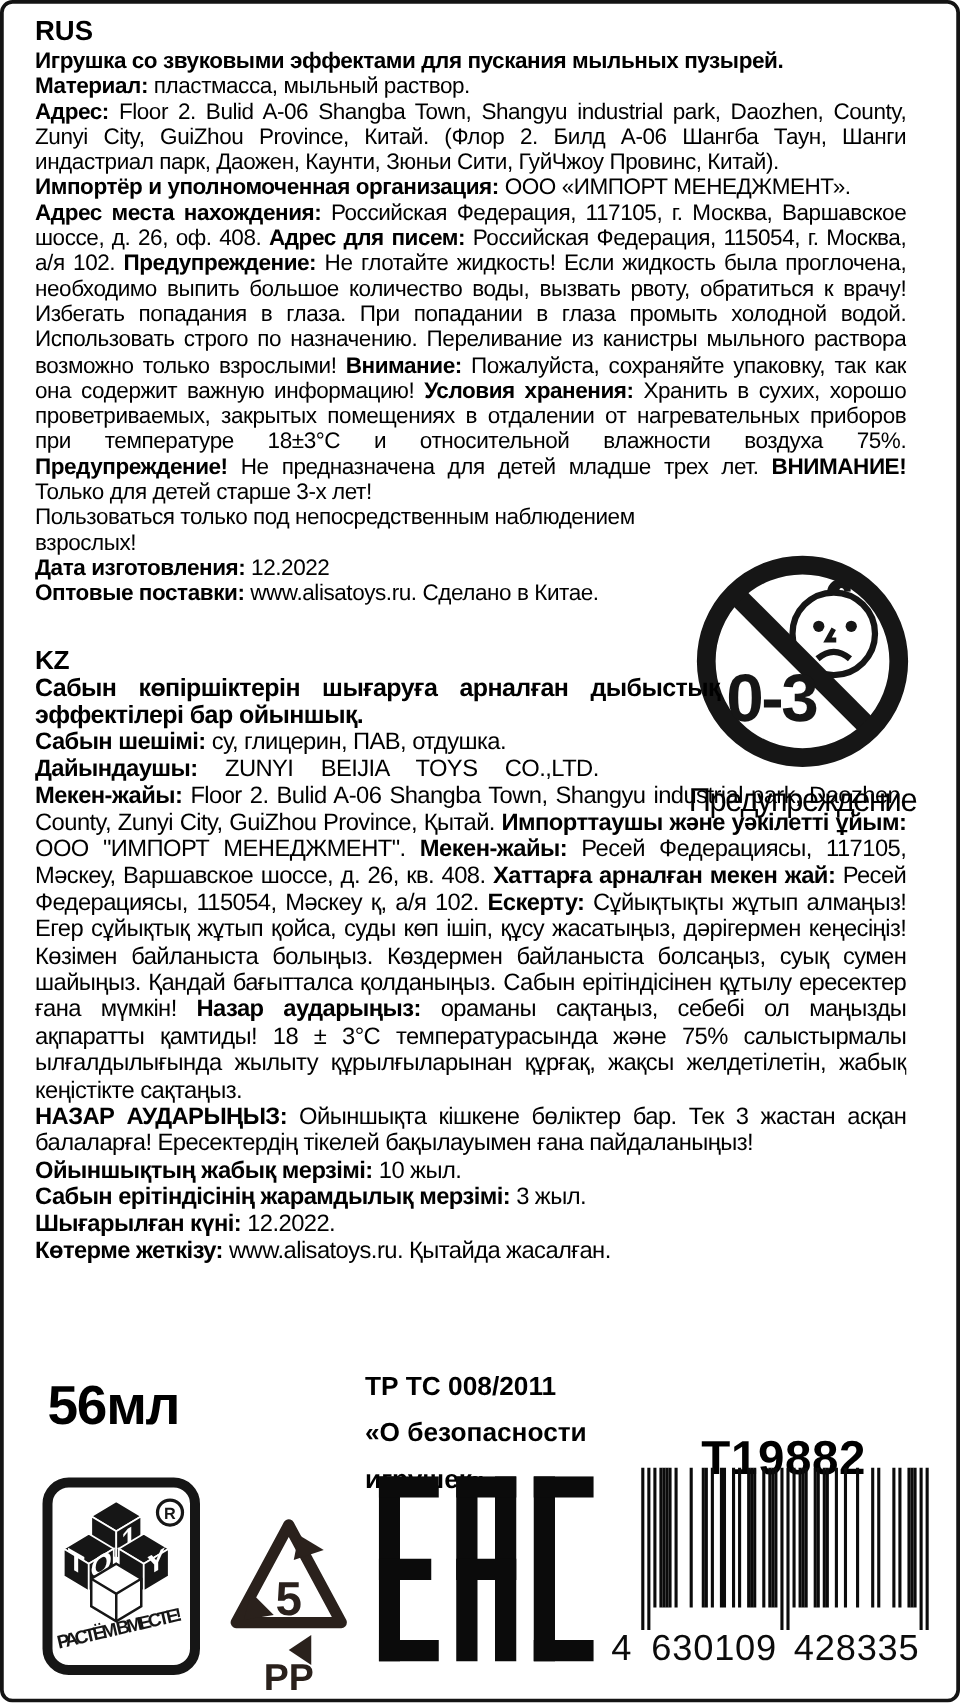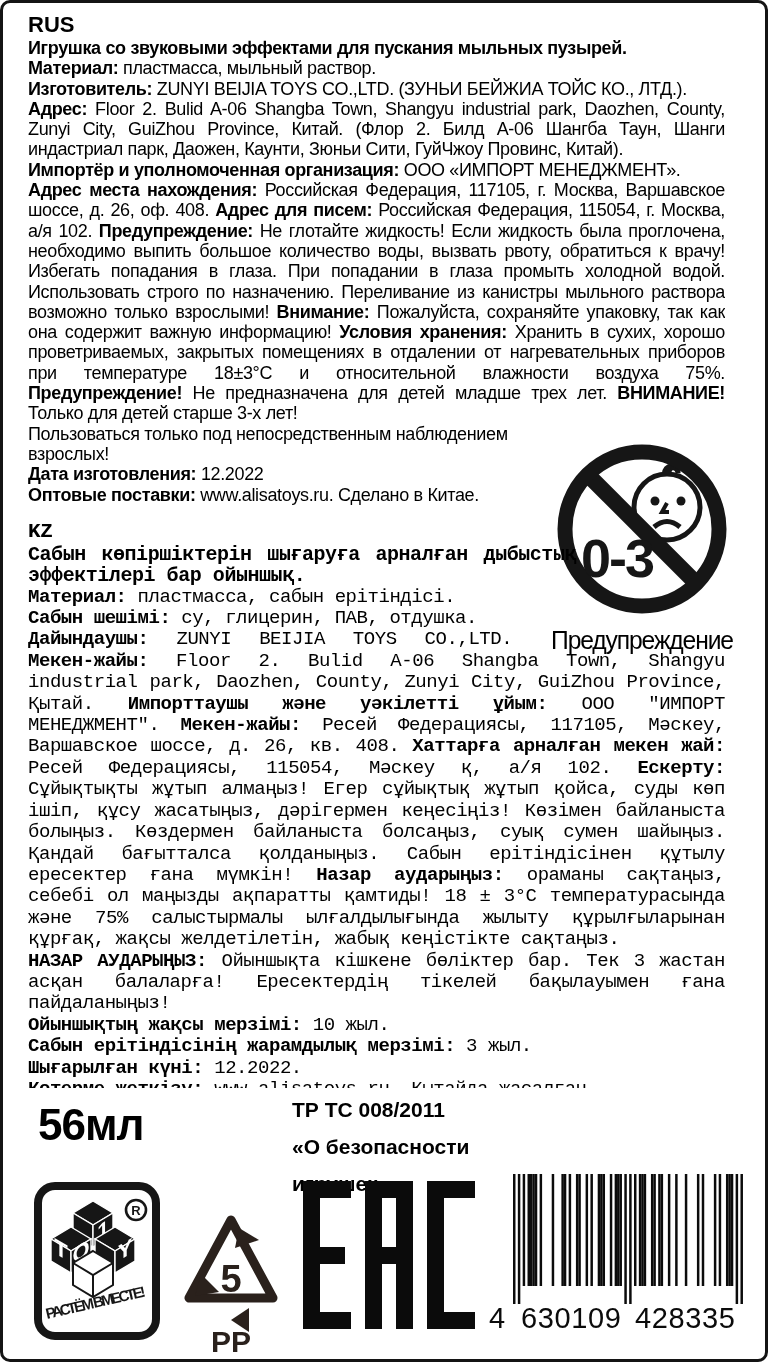--- a/index.html
+++ b/index.html
@@ -8,21 +8,21 @@
     box-sizing:border-box;border:3px solid #141414;border-radius:10px;overflow:hidden;
     font-family:"Liberation Sans","DejaVu Sans",sans-serif;
   }
   .flow{
     position:absolute;top:9px;left:25px;width:697px;height:1076px;overflow:hidden;
     text-align:justify;
   }
   .flow p{margin:0;font-size:18px;line-height:20.3px;letter-spacing:-0.35px;}
   p.sec-head{font-size:22px;font-weight:bold;letter-spacing:0;line-height:26px;}
   p.bold-title{font-weight:bold;}
-  .kz-block{margin-top:14px;font-family:Liberation Mono, monospace;}
+  .kz-block{margin-top:31px;}
   .kz-block p{font-size:19px;line-height:21.4px;letter-spacing:-0.45px;}
   .kz-block p.sec-head{font-size:21px;line-height:25px;}
   p.narrow{max-width:500px;text-align:left;}
   p.kz-title{max-width:548px;font-weight:bold;font-size:20px !important;}
   p.spread{word-spacing:17px;}
   
   .warn{
     position:absolute;right:14px;top:438px;width:218px;text-align:center;
   }
   .warn svg{display:block;margin:0 auto;}
@@ -62,54 +62,53 @@
     </svg>
     <div class="warn-caption">Предупреждение</div>
   </div>
 
   <div class="flow">
 
     <div>
       <p class="sec-head">RUS</p>
       <p class="bold-title">Игрушка со звуковыми эффектами для пускания мыльных пузырей.</p>
       <p><b>Материал:</b> пластмасса, мыльный раствор.</p>
-      <p><b>Изготовитель:</b> ZUNYI BEIJIA TOYS CO.,LTD. (ЗУНЬИ БЕЙЖИА ТОЙС КО., ЛТД.).</p>
       <p><b>Адрес:</b> Floor 2. Bulid A-06 Shangba  Town, Shangyu industrial park, Daozhen, County, Zunyi City, GuiZhou Province, Китай. (Флор 2. Билд А-06 Шангба Таун, Шанги индастриал парк, Даожен, Каунти, Зюньи Сити, ГуйЧжоу Провинс, Китай).</p>
       <p><b>Импортёр и уполномоченная организация:</b> ООО «ИМПОРТ МЕНЕДЖМЕНТ».</p>
       <p><b>Адрес места нахождения:</b> Российская Федерация, 117105, г. Москва, Варшавское шоссе, д. 26, оф. 408. <b>Адрес для писем:</b> Российская Федерация, 115054, г. Москва, а/я 102. <b>Предупреждение:</b> Не глотайте жидкость! Если жидкость была проглочена, необходимо выпить большое количество воды, вызвать рвоту, обратиться к врачу! Избегать попадания в глаза. При попадании в глаза промыть холодной водой. Использовать строго по назначению. Переливание из канистры мыльного раствора возможно только взрослыми! <b>Внимание:</b> Пожалуйста, сохраняйте упаковку, так как она содержит важную информацию! <b>Условия хранения:</b> Хранить в сухих, хорошо проветриваемых, закрытых помещениях в отдалении от нагревательных приборов при температуре 18±3°С и относительной влажности воздуха 75%. <b>Предупреждение!</b> Не предназначена для детей младше трех лет. <b>ВНИМАНИЕ!</b> Только для детей старше 3-х лет!</p>
       <p class="narrow">Пользоваться только под непосредственным наблюдением взрослых!</p>
       <p><b>Дата изготовления:</b> 12.2022</p>
       <p><b>Оптовые поставки:</b> www.alisatoys.ru. Сделано в Китае.</p>
     </div>
 
     <div class="kz-block">
       <p class="sec-head">KZ</p>
       <p class="kz-title">Сабын көпіршіктерін шығаруға арналған дыбыстық эффектілері бар ойыншық.</p>
-      <p class="narrow"><b>Материал:</b> пластмасса, сабын ерітіндісі.</p>
       <p><b>Сабын шешімі:</b> су, глицерин, ПАВ, отдушка.</p>
       <p class="spread"><b>Дайындаушы:</b> ZUNYI BEIJIA TOYS CO.,LTD.</p>
       <p><b>Мекен-жайы:</b> Floor 2. Bulid A-06 Shangba  Town, Shangyu industrial park, Daozhen, County, Zunyi City, GuiZhou Province, Қытай. <b>Импорттаушы және уәкілетті ұйым:</b> ООО "ИМПОРТ МЕНЕДЖМЕНТ". <b>Мекен-жайы:</b> Ресей Федерациясы, 117105, Мәскеу, Варшавское шоссе, д. 26, кв. 408. <b>Хаттарға арналған мекен жай:</b> Ресей Федерациясы, 115054, Мәскеу қ, а/я 102. <b>Ескерту:</b> Сұйықтықты жұтып алмаңыз! Егер сұйықтық жұтып қойса, суды көп ішіп, құсу жасатыңыз, дәрігермен кеңесіңіз! Көзімен байланыста болыңыз. Көздермен байланыста болсаңыз, суық сумен шайыңыз. Қандай бағытталса қолданыңыз. Сабын ерітіндісінен құтылу ересектер ғана мүмкін! <b>Назар аударыңыз:</b> ораманы сақтаңыз, себебі ол маңызды ақпаратты қамтиды! 18 ± 3°С температурасында және 75% салыстырмалы ылғалдылығында жылыту құрылғыларынан құрғақ, жақсы желдетілетін, жабық кеңістікте сақтаңыз.</p>
       <p><b>НАЗАР АУДАРЫҢЫЗ:</b> Ойыншықта кішкене бөліктер бар. Тек 3 жастан асқан балаларға! Ересектердің тікелей бақылауымен ғана пайдаланыңыз!</p>
-      <p><b>Ойыншықтың жақсы мерзімі:</b> 10 жыл.</p>
+      <p><b>Ойыншықтың жабық мерзімі:</b> 10 жыл.</p>
       <p><b>Сабын ерітіндісінің жарамдылық мерзімі:</b> 3 жыл.</p>
       <p><b>Шығарылған күні:</b> 12.2022.</p>
       <p><b>Көтерме жеткізу:</b> www.alisatoys.ru. Қытайда жасалған.</p>
     </div>
   </div>
 
   <div class="bottom">
 
     <div class="volume">56мл</div>
 
     <div class="reg">
       <div>ТР ТС 008/2011</div>
       <div>«О безопасности</div>
       <div>игрушек»</div>
     </div>
 
+    <div class="model">Т19882</div>
 
     <svg class="logo" width="128" height="162" viewBox="0 0 128 162">
       <rect x="5" y="5" width="118" height="150" rx="17" fill="#fff" stroke="#161616" stroke-width="8"></rect>
       <circle cx="103" cy="29" r="10" fill="#fff" stroke="#161616" stroke-width="2.6"></circle>
       <text x="103" y="34" font-size="13" font-weight="bold" text-anchor="middle" fill="#161616">R</text>
 
       <g>
         <polygon points="60,20 80,32 60,44 40,32" fill="#161616" stroke="#fff" stroke-width="1.4"></polygon>
         <polygon points="40,32 60,44 60,66 40,54" fill="#161616" stroke="#fff" stroke-width="1.4"></polygon>
         <polygon points="60,44 80,32 80,54 60,66" fill="#161616" stroke="#fff" stroke-width="1.4"></polygon>

